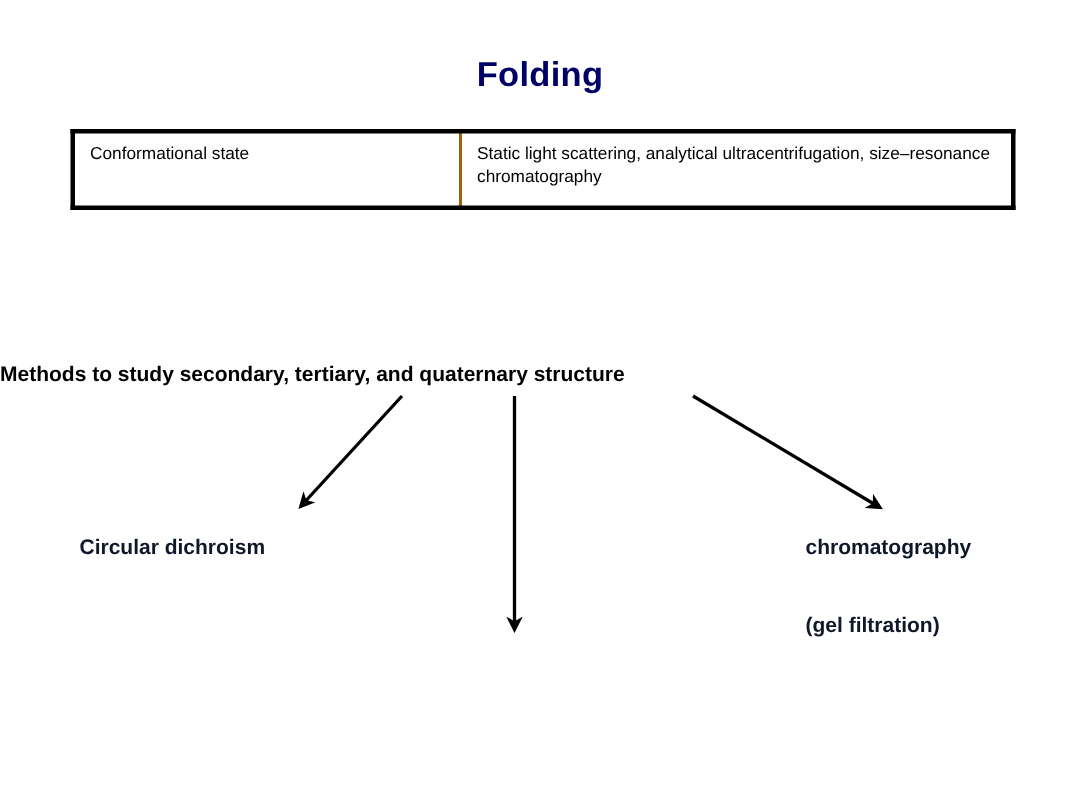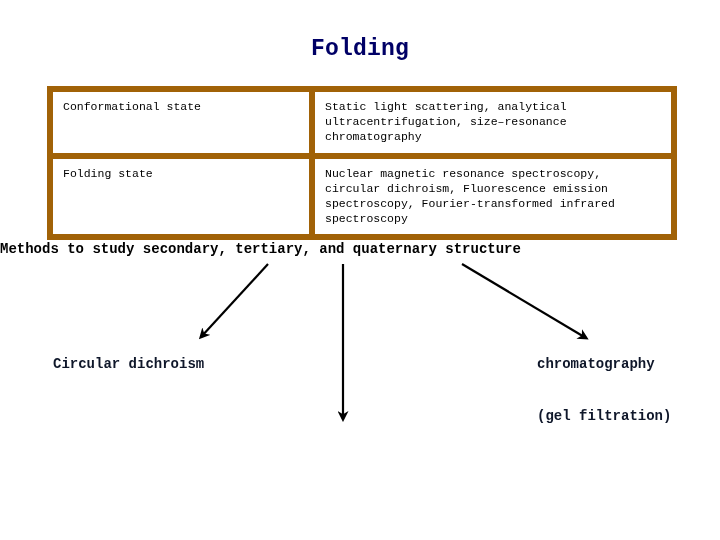--- a/index.html
+++ b/index.html
@@ -6,21 +6,21 @@
     margin: 0;
     padding: 0;
     background: #ffffff;
   }
   #slide {
     position: relative;
     width: 720px;
     height: 447px;
     background: #ffffff;
     overflow: hidden;
-    font-family: Liberation Mono, monospace;
+    font-family: Liberation Sans, sans-serif;
   }
 
   
   #slide-title {
     position: absolute;
     left: 0;
     top: 36px;
     width: 720px;
     text-align: center;
     color: #000066;
@@ -34,21 +34,21 @@
     position: absolute;
     left: 47px;
     top: 86px;
     width: 630px;
     border-collapse: collapse;
     border: 3px solid #000000;
     background: #ffffff;
     table-layout: fixed;
   }
   #methods-table td {
-    border: 6px solid #a16207;
+    border: 2px solid #a16207;
     vertical-align: top;
     padding: 7px 8px 8px 10px;
     font-size: 11.5px;
     line-height: 1.32;
     color: #000000;
   }
   #methods-table td.col-state { width: 238px; }
   #methods-table tr.row-conformational td { height: 33px; }
   #methods-table tr.row-folding td { height: 47px; }
 
@@ -105,24 +105,20 @@
 <div id="slide">
 
   <div id="slide-title">Folding</div>
 
   <table id="methods-table">
     <tbody>
       <tr class="row-conformational">
         <td class="col-state">Conformational state</td>
         <td class="col-methods">Static light scattering, analytical ultracentrifugation, size–resonance chromatography</td>
       </tr>
-      <tr class="row-folding">
-        <td class="col-state">Folding state</td>
-        <td class="col-methods">Nuclear magnetic resonance spectroscopy, circular dichroism, Fluorescence emission spectroscopy, Fourier-transformed infrared spectroscopy</td>
-      </tr>
     </tbody>
   </table>
 
   <div id="caption">Methods to study secondary, tertiary, and quaternary structure</div>
 
   <svg id="arrows" viewBox="0 0 720 540" xmlns="http://www.w3.org/2000/svg">
     <defs>
       <marker id="head" markerWidth="5" markerHeight="5" refX="3.6" refY="2.5" orient="auto" markerUnits="strokeWidth">
         <path d="M 0 0 L 5 2.5 L 0 5 L 1.4 2.5 z" fill="#000000"></path>
       </marker>

